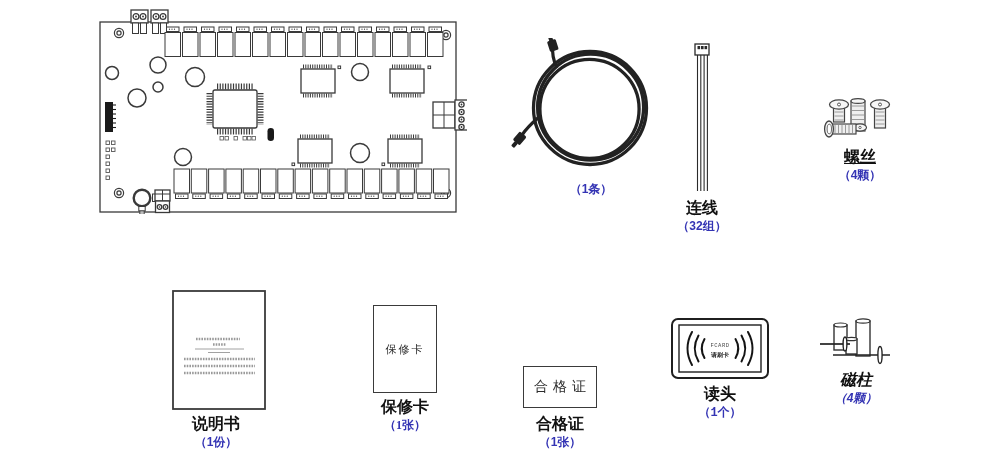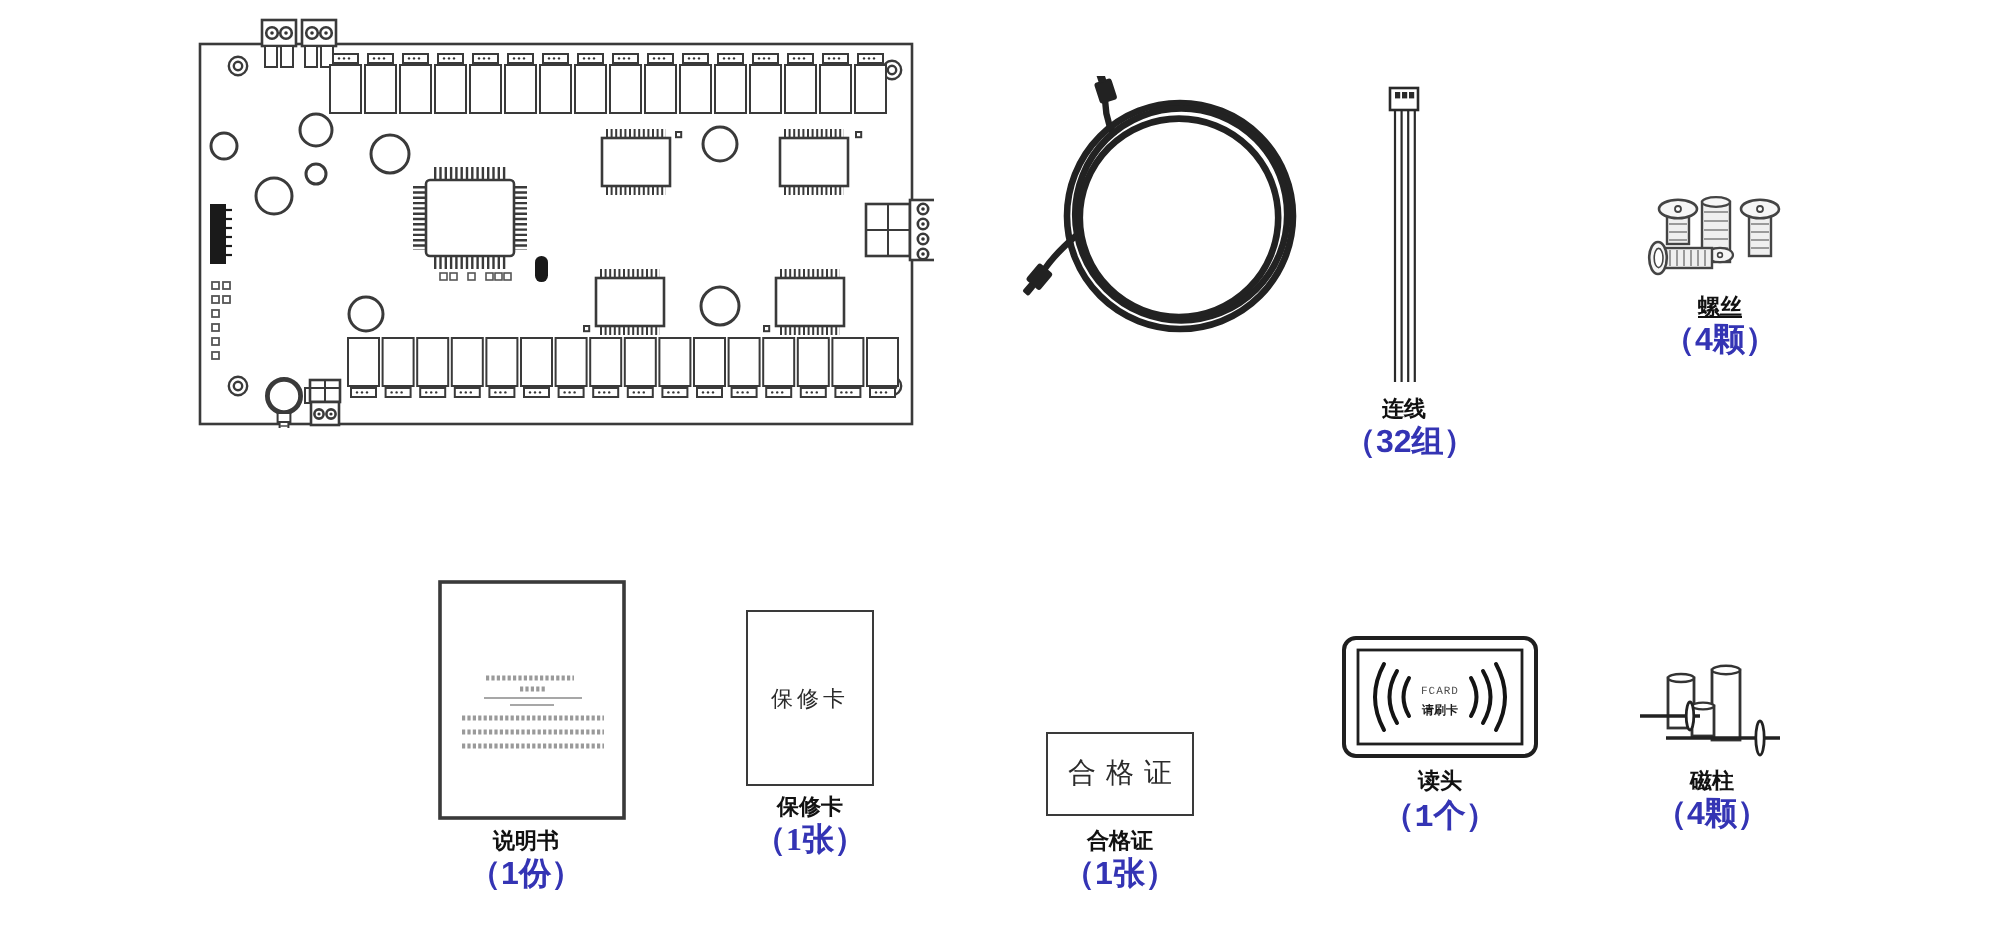--- a/index.html
+++ b/index.html
@@ -7,23 +7,23 @@
     --label:#111111;
     --qty:#3434b4;
   }
   html,body{margin:0;padding:0;}
   body{
     width:1000px;height:463px;background:#ffffff;position:relative;overflow:hidden;
     font-family:"Liberation Sans","DejaVu Sans",sans-serif;
   }
   .item{position:absolute;}
   .labels{text-align:center;margin-top:4px;}
-  .name{font-size:11px;font-weight:700;color:var(--label);line-height:1.3;white-space:nowrap;}
+  .name{font-size:16px;font-weight:700;color:var(--label);line-height:1.3;white-space:nowrap;}
   .name.underlined{text-decoration:underline;}
-  .qty{font-size:16px;font-weight:700;color:var(--qty);line-height:1.25;white-space:nowrap;}
+  .qty{font-size:12px;font-weight:700;color:var(--qty);line-height:1.25;white-space:nowrap;}
   svg{display:block;}
   .pc{fill:#ffffff;stroke:var(--outline);stroke-width:1;}
   .pc2{fill:#ffffff;stroke:var(--outline);stroke-width:1.3;}
   .pins{stroke:var(--outline);fill:none;}
   .dotline{stroke:#9a9a9a;stroke-width:2.6;stroke-dasharray:1.6 1.1;}
   .thinline{stroke:#8a8a8a;stroke-width:0.8;}
   .card{
     background:#fff;border:1.6px solid var(--outline);
     display:flex;align-items:center;justify-content:center;box-sizing:border-box;
   }
@@ -240,20 +240,21 @@
     <path class="wireStroke" stroke-width="3.2" d="M34,79 C27,85 21,91 17,97"></path>
     <g transform="rotate(40 15 100)">
       <rect x="10.5" y="95" width="9" height="11" rx="1.5" fill="#222"></rect>
       <rect x="13" y="105.5" width="4" height="6" rx="1" fill="#222"></rect>
     </g>
     <circle class="wireStroke" cx="85" cy="70" r="56.5" stroke-width="3.3"></circle>
     <circle class="wireStroke" cx="85.6" cy="69.2" r="53" stroke-width="3.3"></circle>
     <circle class="wireStroke" cx="84.5" cy="70.9" r="49.6" stroke-width="3.3"></circle>
   </svg>
   <div class="labels">
+    <div class="qty">（1条）</div>
   </div>
 </div>
 
 <div class="item" style="left:672px;top:42px;width:60px;">
   <svg width="60" height="152" viewBox="0 0 60 152">
     <rect x="23" y="2" width="14" height="11" fill="#fff" stroke="#2a2a2a" stroke-width="1.3"></rect>
     <rect x="25.5" y="4" width="2.6" height="3.2" fill="#2a2a2a"></rect>
     <rect x="29" y="4" width="2.6" height="3.2" fill="#2a2a2a"></rect>
     <rect x="32.5" y="4" width="2.6" height="3.2" fill="#2a2a2a"></rect>
     <g stroke="#2a2a2a" stroke-width="1.1">
@@ -317,21 +318,21 @@
     </g>
     <ellipse cx="8" cy="36" rx="4.4" ry="8" fill="#f6f6f6" stroke="#444" stroke-width="1.3"></ellipse>
     <ellipse cx="8.3" cy="36" rx="2.2" ry="4.8" fill="#fff" stroke="#444" stroke-width="0.8"></ellipse>
   </svg>
   <div class="labels">
     <div class="name underlined">螺丝</div>
     <div class="qty">（4颗）</div>
   </div>
 </div>
 
-<div class="item" style="left:172px;top:290px;width:88px;margin-left:47px;">
+<div class="item" style="left:172px;top:290px;width:88px;">
   <svg width="94" height="120" viewBox="0 0 94 120">
     <rect x="1" y="1" width="92" height="118" fill="#fff" stroke="var(--outline)" stroke-width="1.8"></rect>
     <line class="dotline" x1="24" y1="49" x2="68" y2="49"></line>
     <line class="dotline" x1="41" y1="54.5" x2="54" y2="54.5"></line>
     <line class="thinline" x1="23" y1="59" x2="72" y2="59"></line>
     <line class="thinline" x1="36" y1="62.5" x2="58" y2="62.5"></line>
     <line class="dotline" x1="12" y1="69" x2="83" y2="69"></line>
     <line class="dotline" x1="12" y1="76" x2="83" y2="76"></line>
     <line class="dotline" x1="12" y1="83" x2="83" y2="83"></line>
   </svg>
@@ -375,21 +376,21 @@
     </g>
     <text x="50" y="30" text-anchor="middle" font-size="5.5" fill="#4a4a4a" letter-spacing="0.5">FCARD</text>
     <text x="50" y="40" text-anchor="middle" font-size="6" font-weight="bold" fill="#1a1a1a">请刷卡</text>
   </svg>
   <div class="labels">
     <div class="name">读头</div>
     <div class="qty">（1个）</div>
   </div>
 </div>
 
-<div class="item" style="left:820px;top:332px;width:72px;">
+<div class="item" style="left:820px;top:318px;width:72px;font-style:italic;">
   <svg width="72" height="48" viewBox="0 0 72 48">
 
     <rect x="14" y="7" width="13" height="25" fill="#fff" stroke="#333" stroke-width="1.4"></rect>
     <ellipse cx="20.5" cy="7" rx="6.5" ry="2" fill="#fff" stroke="#333" stroke-width="1.2"></ellipse>
 
     <rect x="36" y="3" width="14" height="35" fill="#fff" stroke="#333" stroke-width="1.4"></rect>
     <ellipse cx="43" cy="3" rx="7" ry="2.1" fill="#fff" stroke="#333" stroke-width="1.2"></ellipse>
 
     <rect x="26" y="21" width="11" height="15" fill="#fff" stroke="#333" stroke-width="1.4"></rect>
     <ellipse cx="31.5" cy="21" rx="5.5" ry="1.7" fill="#fff" stroke="#333" stroke-width="1.2"></ellipse>

